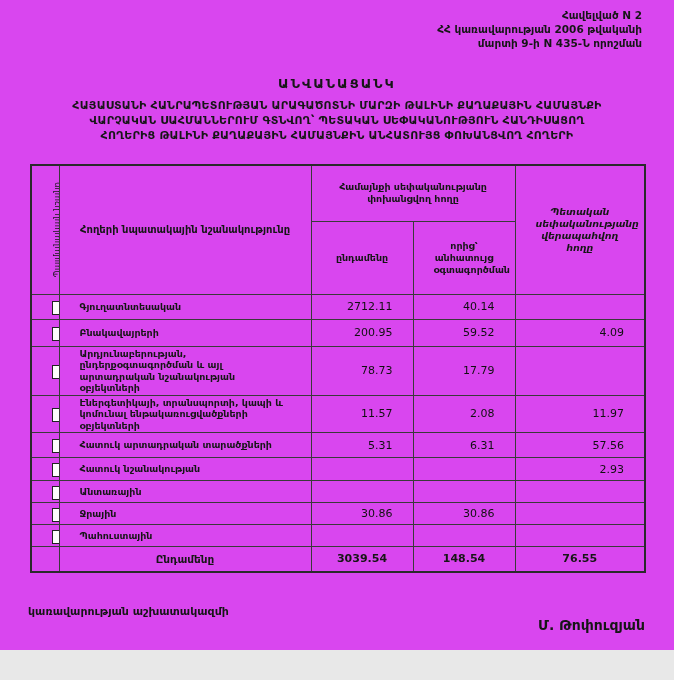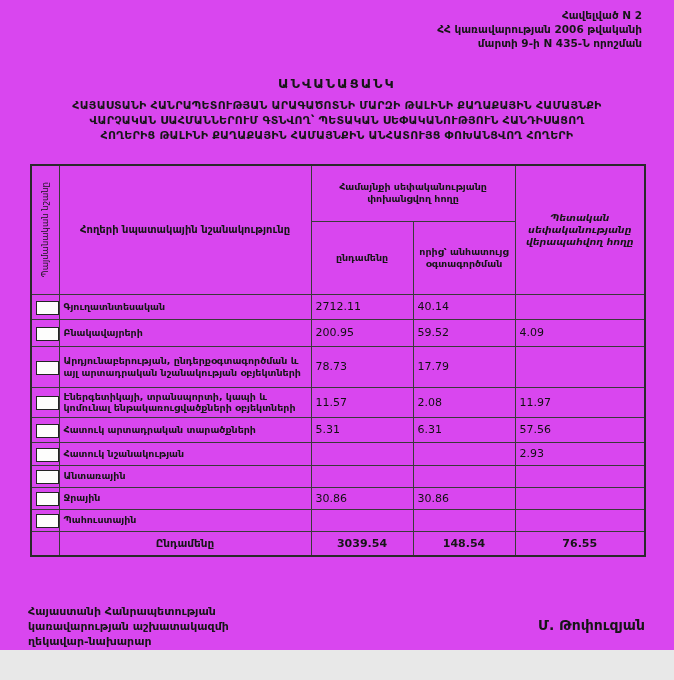--- a/index.html
+++ b/index.html
@@ -26,21 +26,21 @@
     text-align:center;font-size:11px;font-weight:bold;line-height:15px;
     letter-spacing:.2px;
   }
   table.land-table{
     position:absolute;left:30px;top:164px;
     width:614px;border-collapse:collapse;table-layout:fixed;
   }
   table.land-table td{
     border:1px solid #3a3a3a;
     vertical-align:middle;
-    padding:1px 4px;
+    padding:1px 20px;
     overflow:hidden;
   }
   table.land-table{border:2px solid #2a2a2a;}
   .c-sym{width:28px;padding:0;}
   .c-purpose{width:252px;text-align:center;font-weight:bold;font-size:10px;line-height:13px;margin-top:40px;}
   .c-group{text-align:center;font-weight:bold;font-size:9.5px;line-height:12px;}
   .c-sub{text-align:center;font-weight:bold;font-size:9.5px;line-height:12px;}
   .c-state-h{width:130px;text-align:center;font-weight:bold;font-size:9.5px;line-height:12px;font-style:italic;}
   .col-num{width:102px;}
   .vhead{
@@ -51,21 +51,21 @@
     margin:0 auto;
     white-space:normal;
     text-align:center;
   }
   .c-box{text-align:center;padding:0;}
   .cbox{
     display:inline-block;width:21px;height:12px;
     border:1.5px solid #222;background:#fdfdfc;vertical-align:middle;
   }
   .c-label{font-size:9.5px;font-weight:bold;line-height:11.5px;padding-left:6px;}
-  .c-num{text-align:left;font-size:11px;color:#101010;}
+  .c-num{text-align:right;font-size:11px;color:#101010;}
   .total-label{text-align:center;font-weight:bold;font-size:10.5px;}
   .total-num{text-align:center;font-weight:bold;font-size:11px;}
   .footer-left{
     position:absolute;left:28px;top:604px;
     font-size:11px;font-weight:bold;line-height:15px;
   }
   .signature{
     position:absolute;left:538px;top:617px;
     font-size:14px;font-weight:bold;
   }
@@ -178,20 +178,18 @@
         <td class="c-box"></td>
         <td class="total-label">Ընդամենը</td>
         <td class="total-num">3039.54</td>
         <td class="total-num">148.54</td>
         <td class="total-num">76.55</td>
       </tr>
     </tbody>
   </table>
 
   <div class="footer-left">
-    <div>Հայաստանի Հանրապետության</div>
     <div>կառավարության աշխատակազմի</div>
-    <div>ղեկավար-նախարար</div>
   </div>
 
   <div class="signature">Մ. Թոփուզյան</div>
 
 </div>
 
 </body></html>

